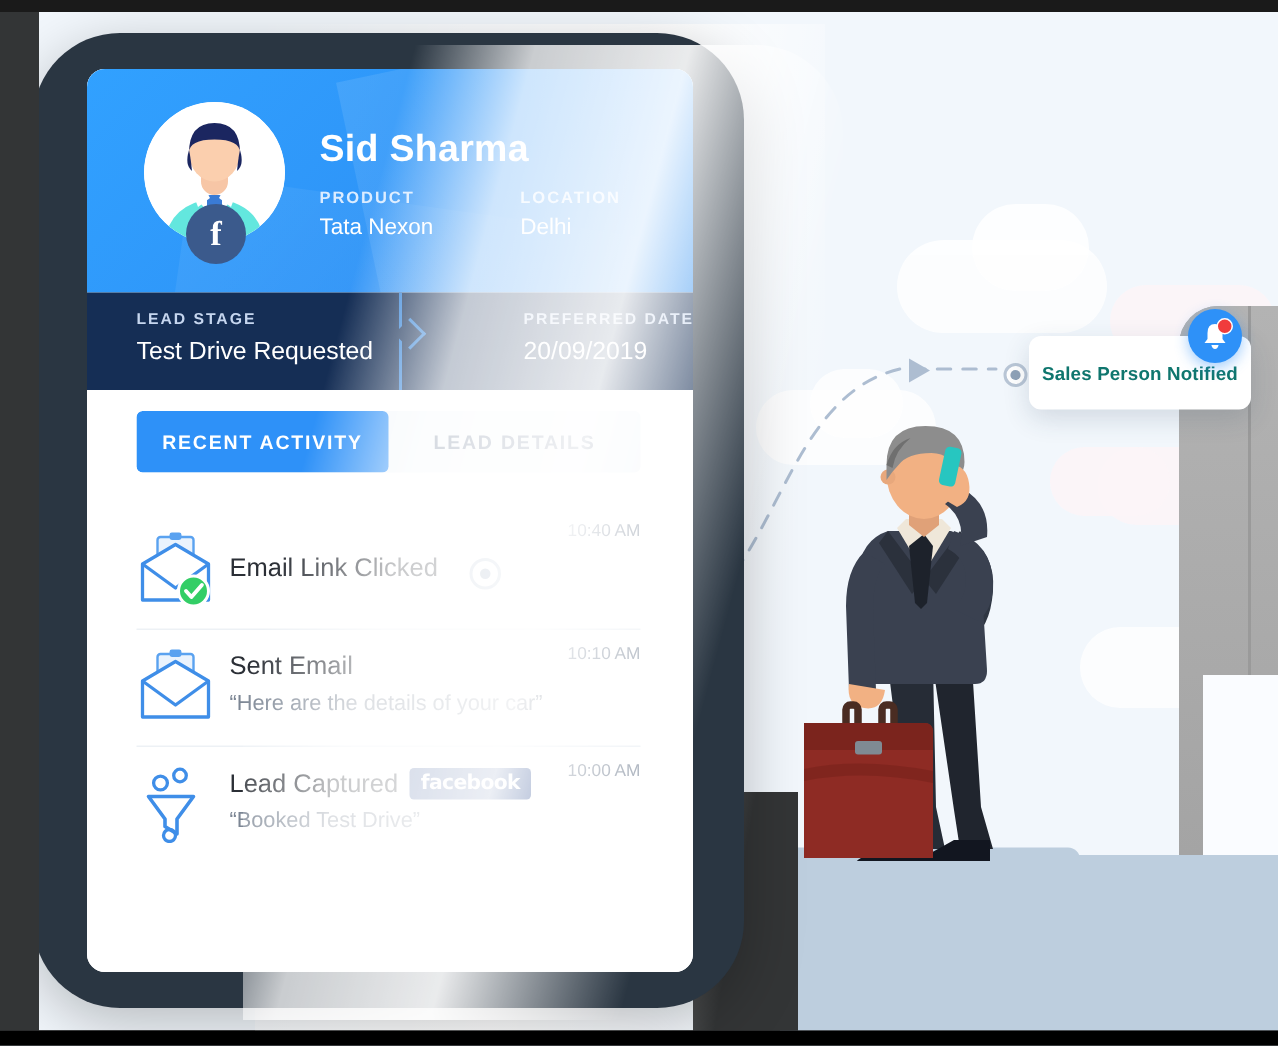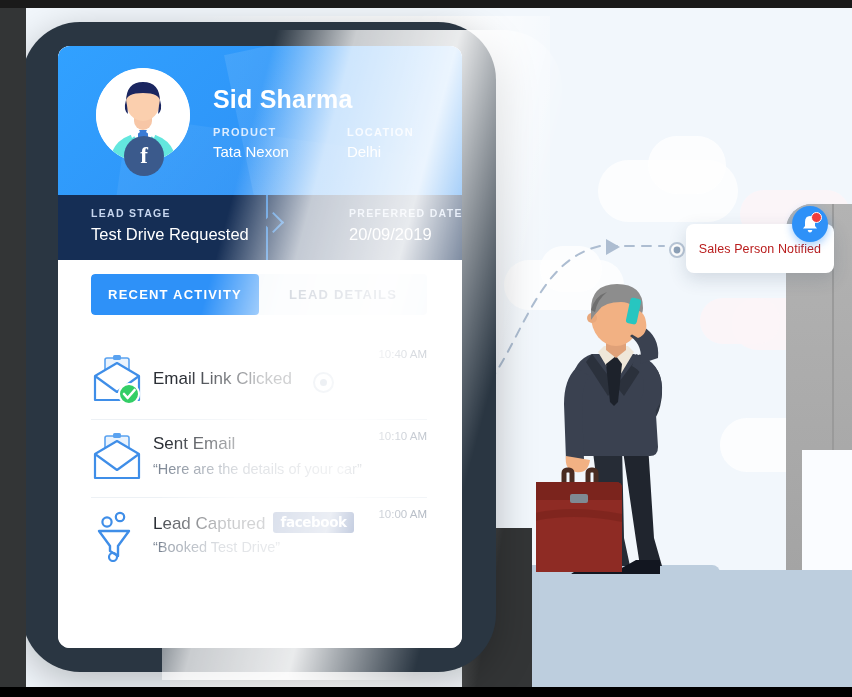--- a/index.html
+++ b/index.html
@@ -122,21 +122,21 @@
 
   
   .connector{position:absolute;left:0;top:0;width:852px;height:697px;pointer-events:none;}
 
   
   .tooltip{
     position:absolute;left:686px;top:224px;width:148px;height:49px;
     background:#fff;border-radius:8px;box-shadow:0 6px 18px rgba(40,60,90,.16);
     display:flex;align-items:center;justify-content:center;
   }
-  .tooltip span{font-size:12.5px;font-weight:400;color:#b91c1c;letter-spacing:.1px;}
+  .tooltip span{font-size:12.5px;font-weight:700;color:#0f766e;letter-spacing:.1px;}
   .bell{
     position:absolute;left:792px;top:206px;width:36px;height:36px;border-radius:50%;
     background:#2e91f8;display:flex;align-items:center;justify-content:center;
     box-shadow:0 3px 9px rgba(46,145,248,.45);
   }
   .bell-dot{position:absolute;right:6px;top:6px;width:9px;height:9px;border-radius:50%;background:#f03c3c;border:1.5px solid #fff;}
   .tip-node{position:absolute;left:668px;top:241px;}
 
   .top-bar{position:absolute;left:0;top:0;width:852px;height:8px;background:#1a1a1a;}
   .bottom-bar{position:absolute;left:0;top:687px;width:852px;height:10px;background:#000;}

